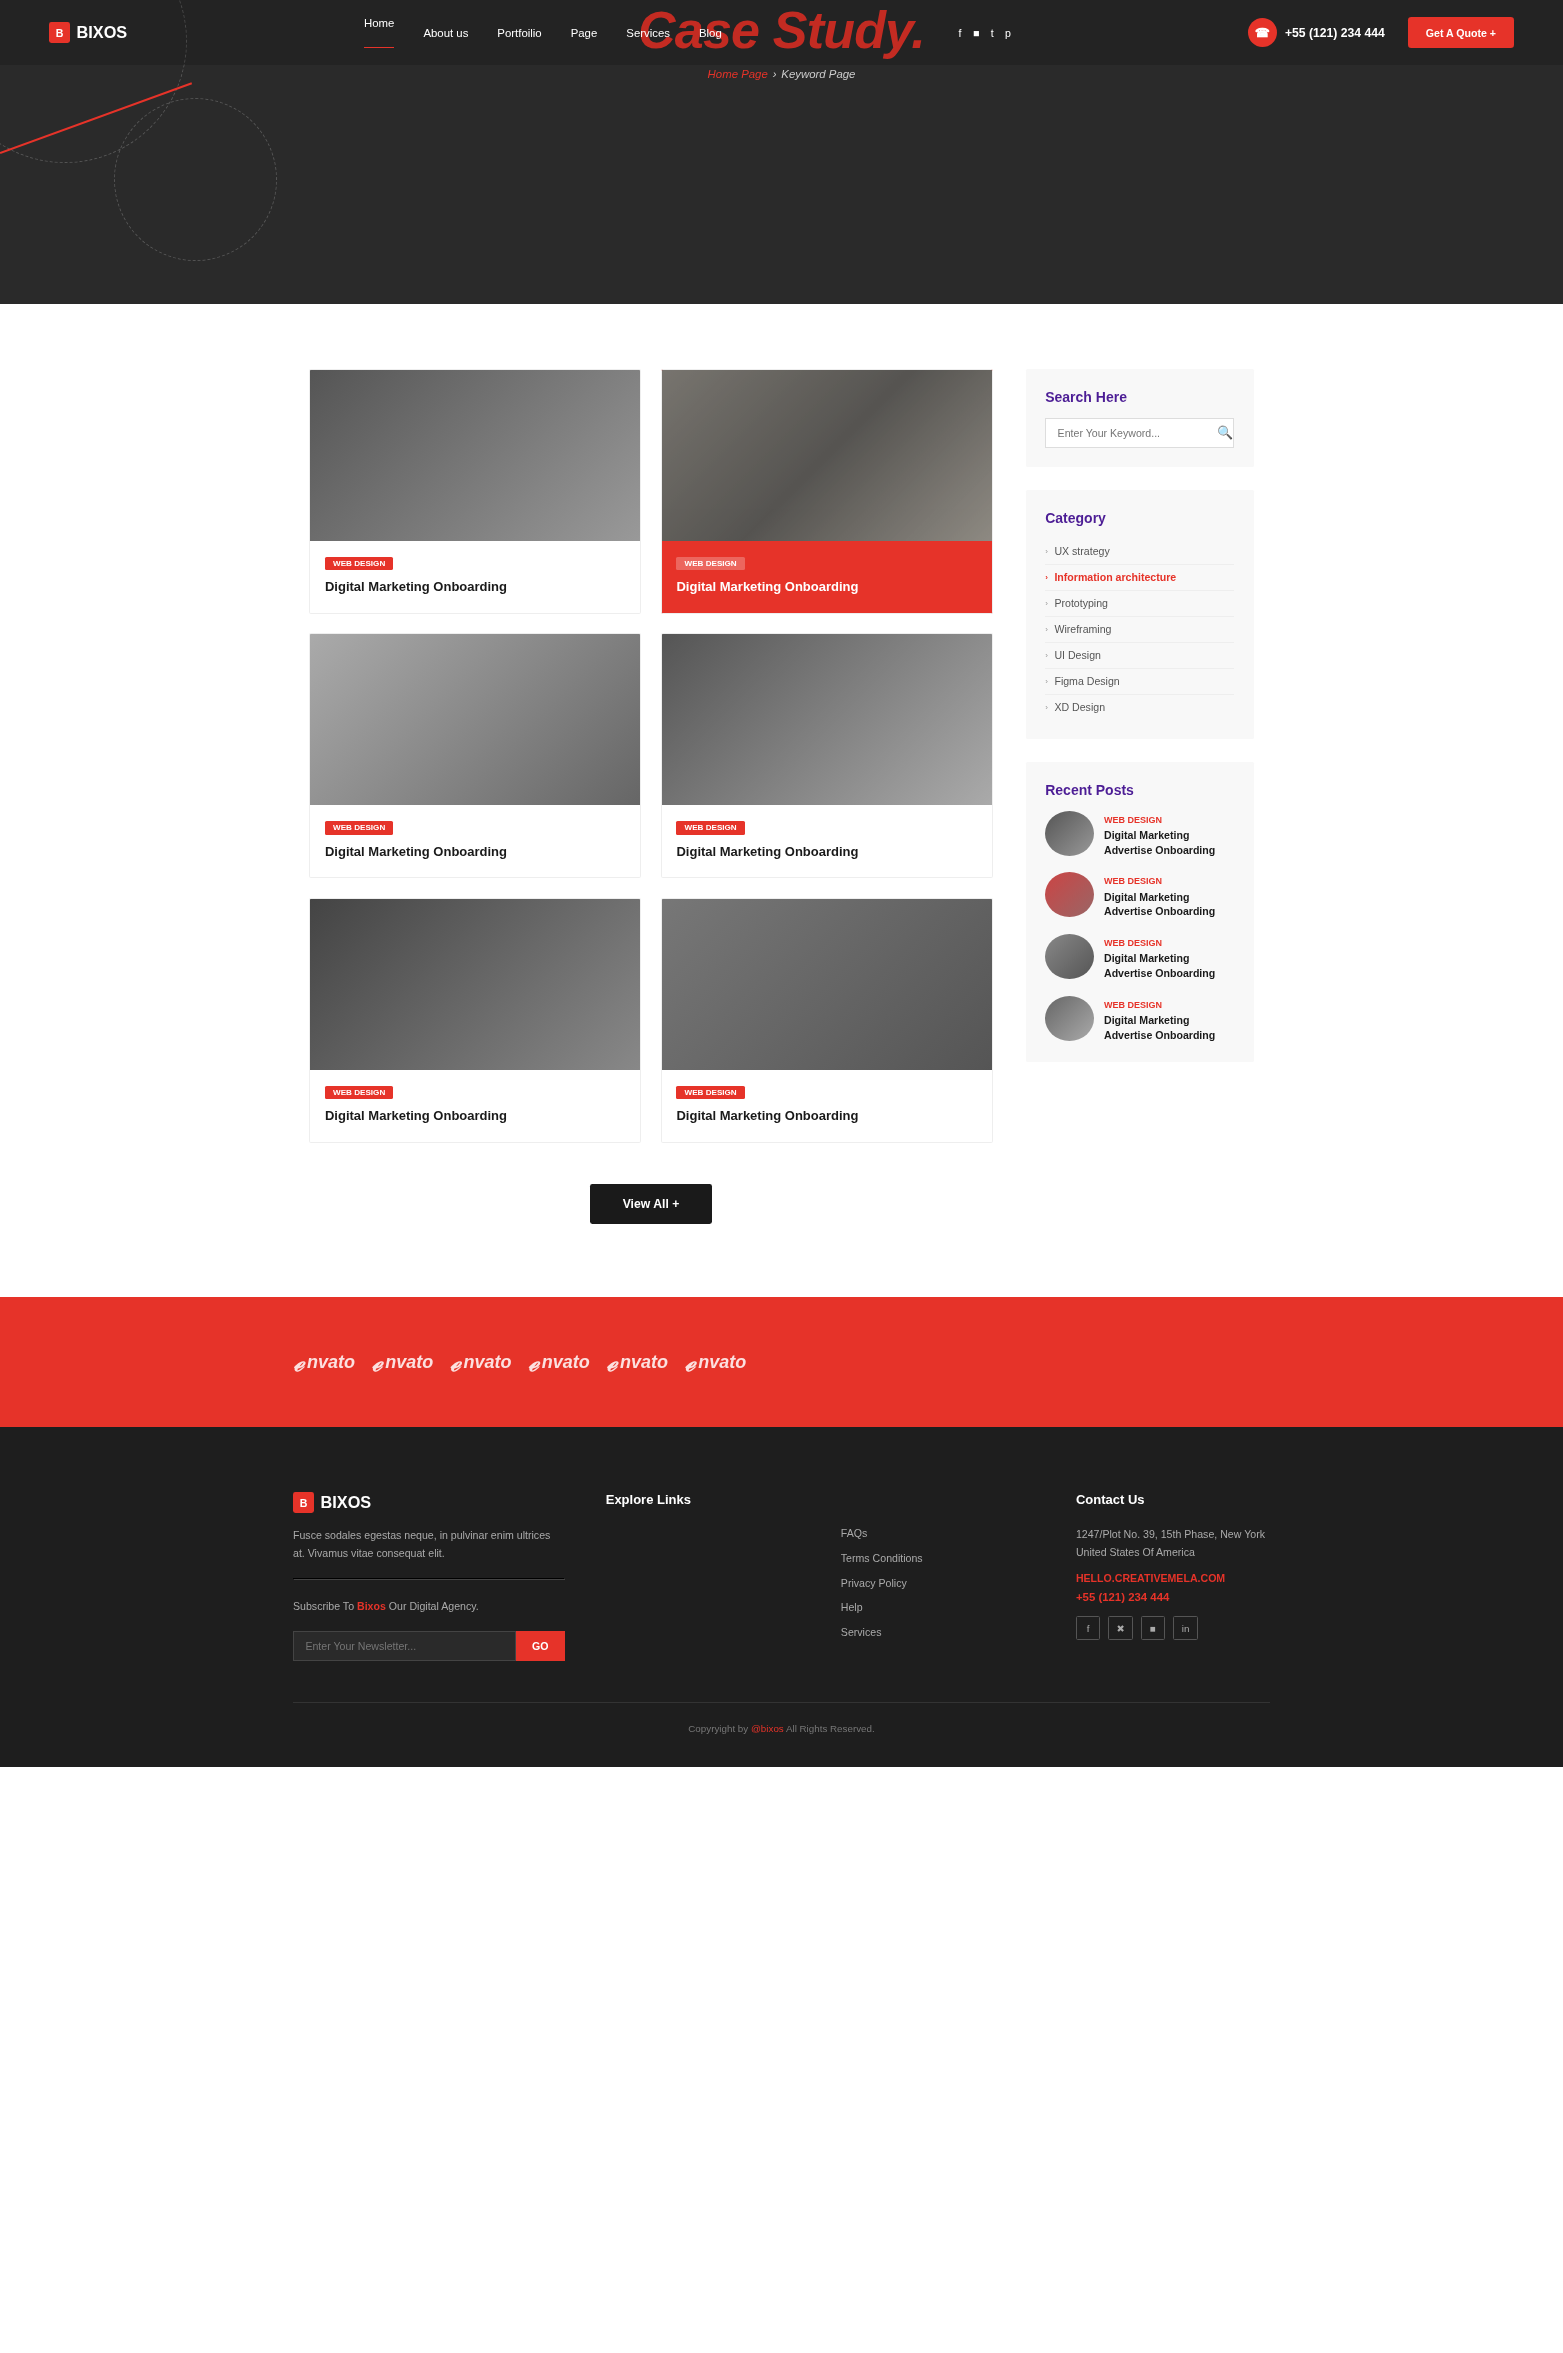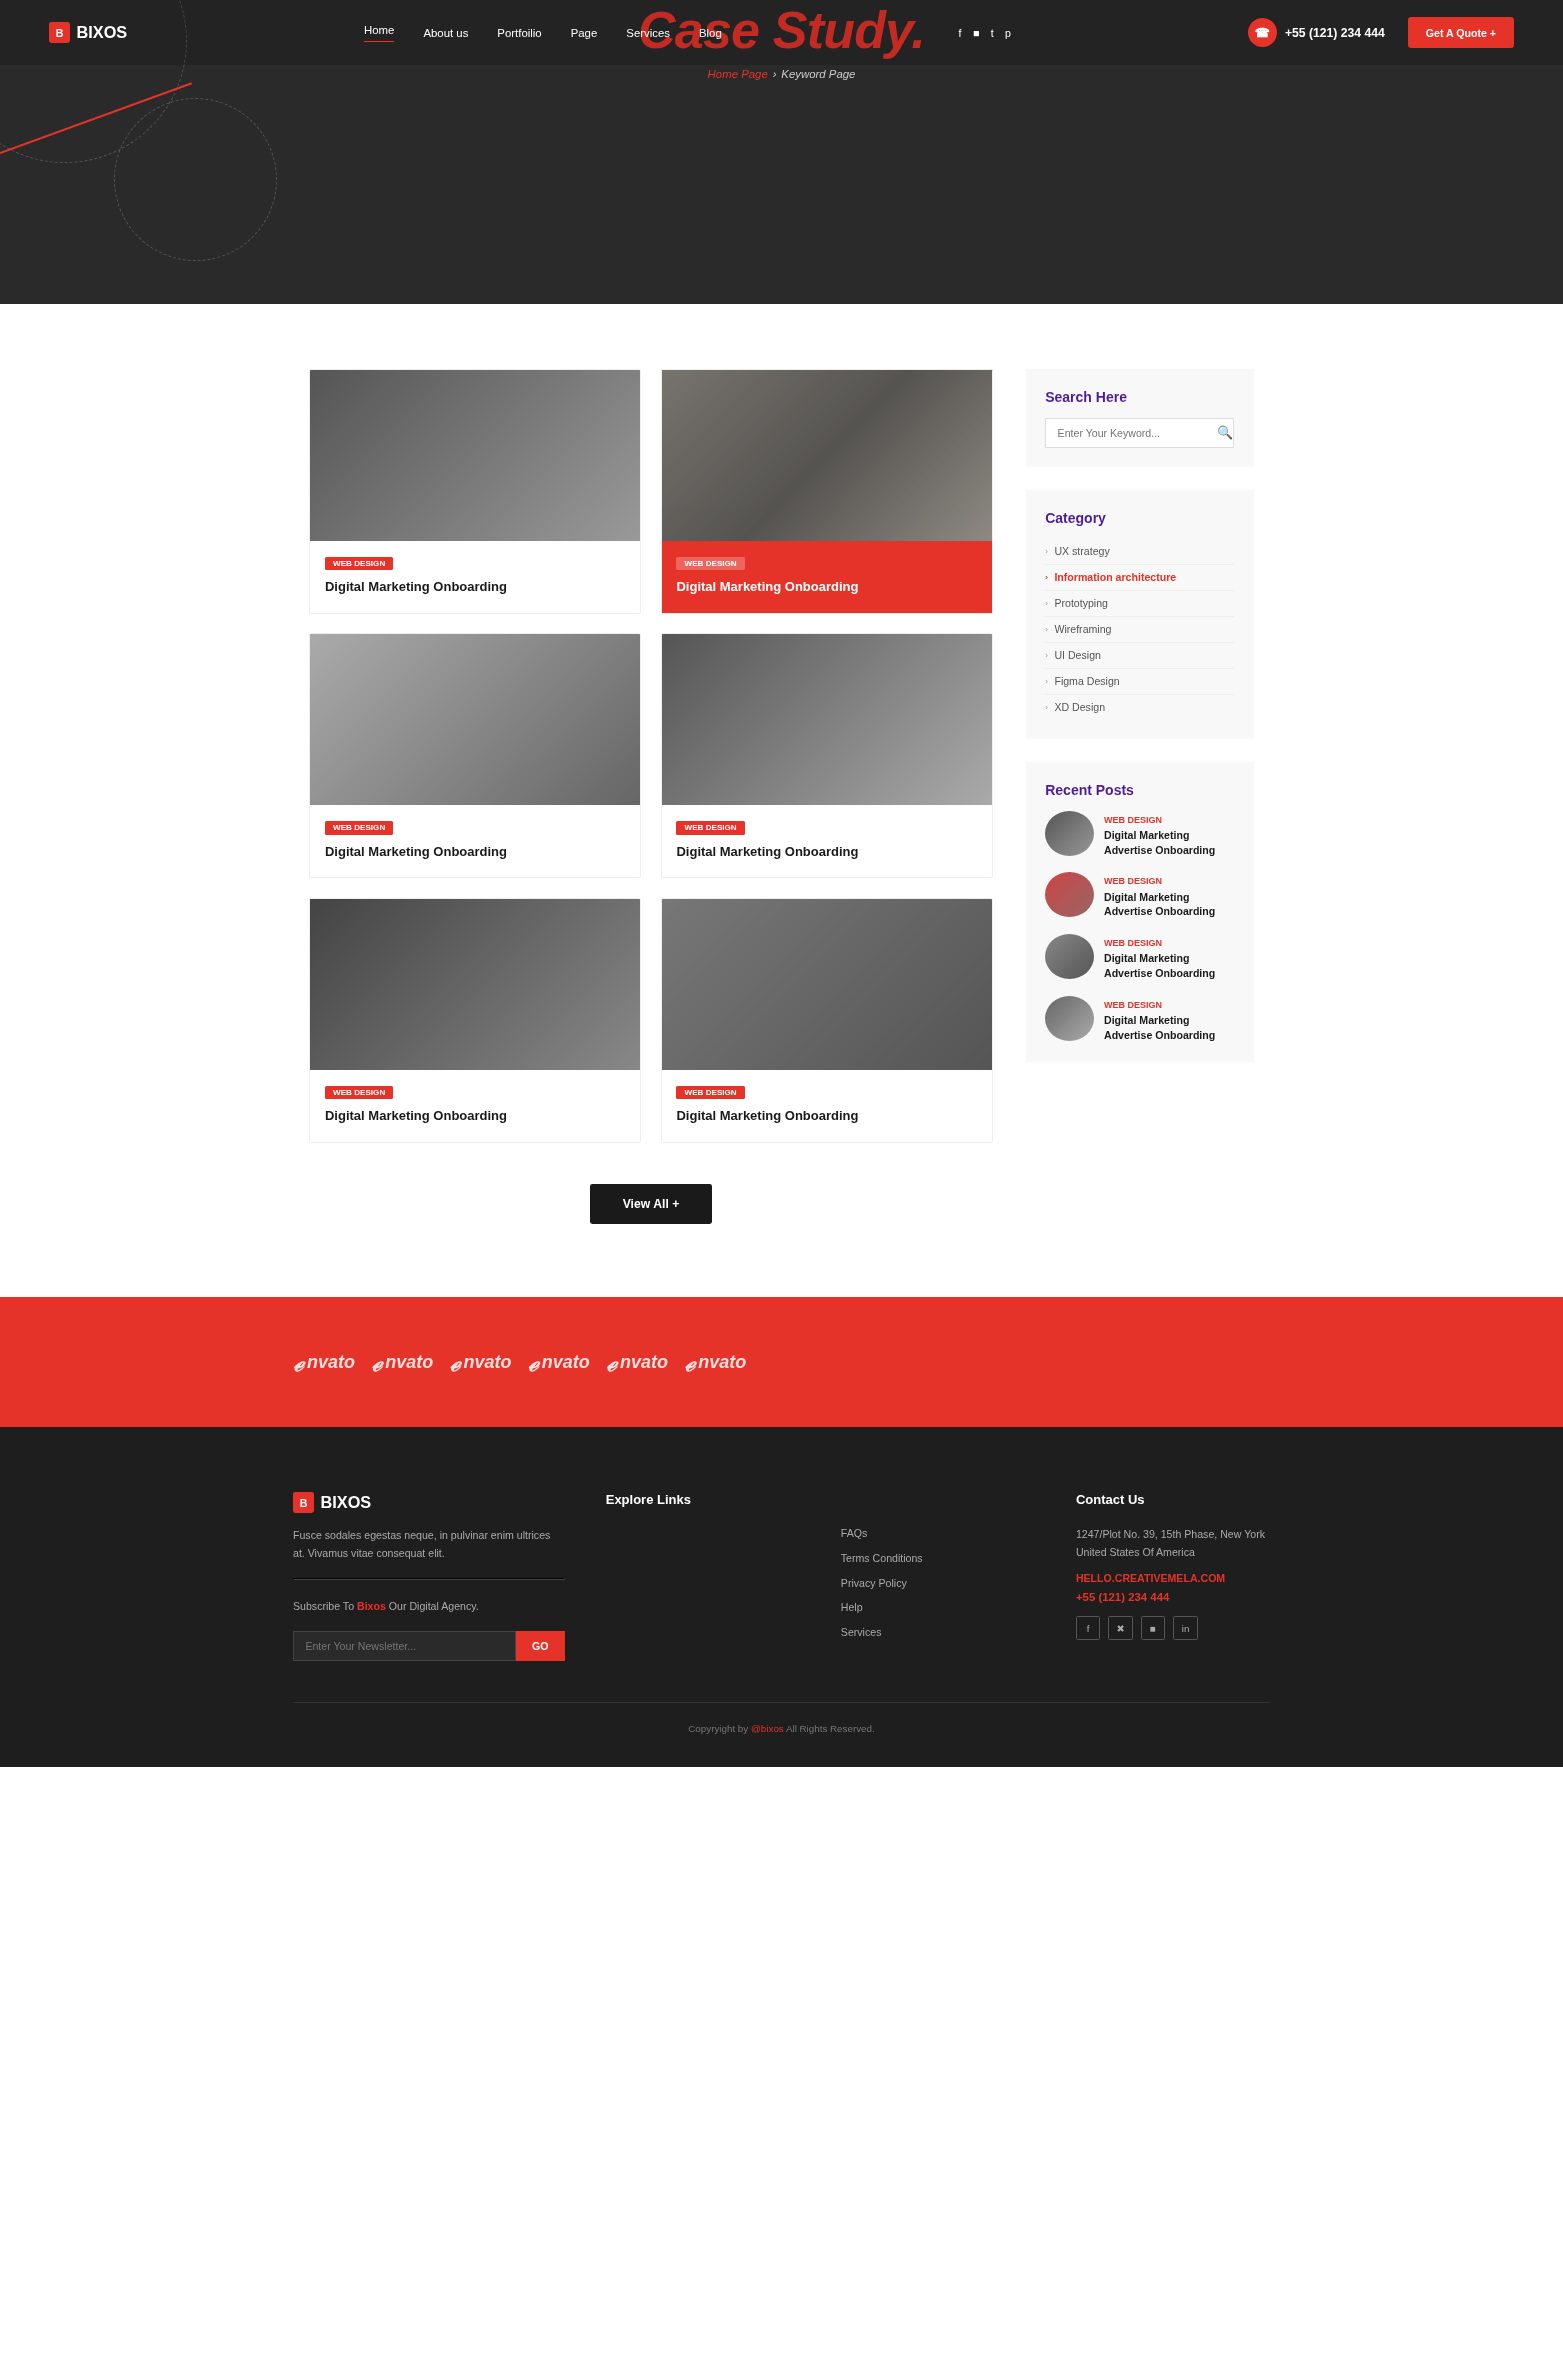--- a/index.html
+++ b/index.html
@@ -34,21 +34,21 @@
       display: flex; align-items: center; justify-content: center;
       border-radius: 2.4px;
     }
     nav { display: flex; gap: 29px; align-items: center; }
     nav a {
       color: #fff;
       text-decoration: none;
       font-size: 11.4px;
       font-weight: 500;
     }
-    nav a.active { border-bottom: 1.6px solid #e63329; padding-bottom: 5px; }
+    nav a.active { border-bottom: 1.6px solid #e63329; padding-bottom: 18px; }
     .header-social { display: flex; gap: 11.4px; align-items: center; }
     .header-social a { color: #fff; font-size: 10.6px; text-decoration: none; }
     .header-right { display: flex; align-items: center; gap: 23px; }
     .phone-wrap { display: flex; align-items: center; gap: 8.1px; color: #fff; font-size: 12.2px; font-weight: 600; }
     .phone-icon-circle {
       background: #e63329;
       border-radius: 50%;
       width: 29px; height: 29px;
       display: flex; align-items: center; justify-content: center;
       font-size: 12.2px;

